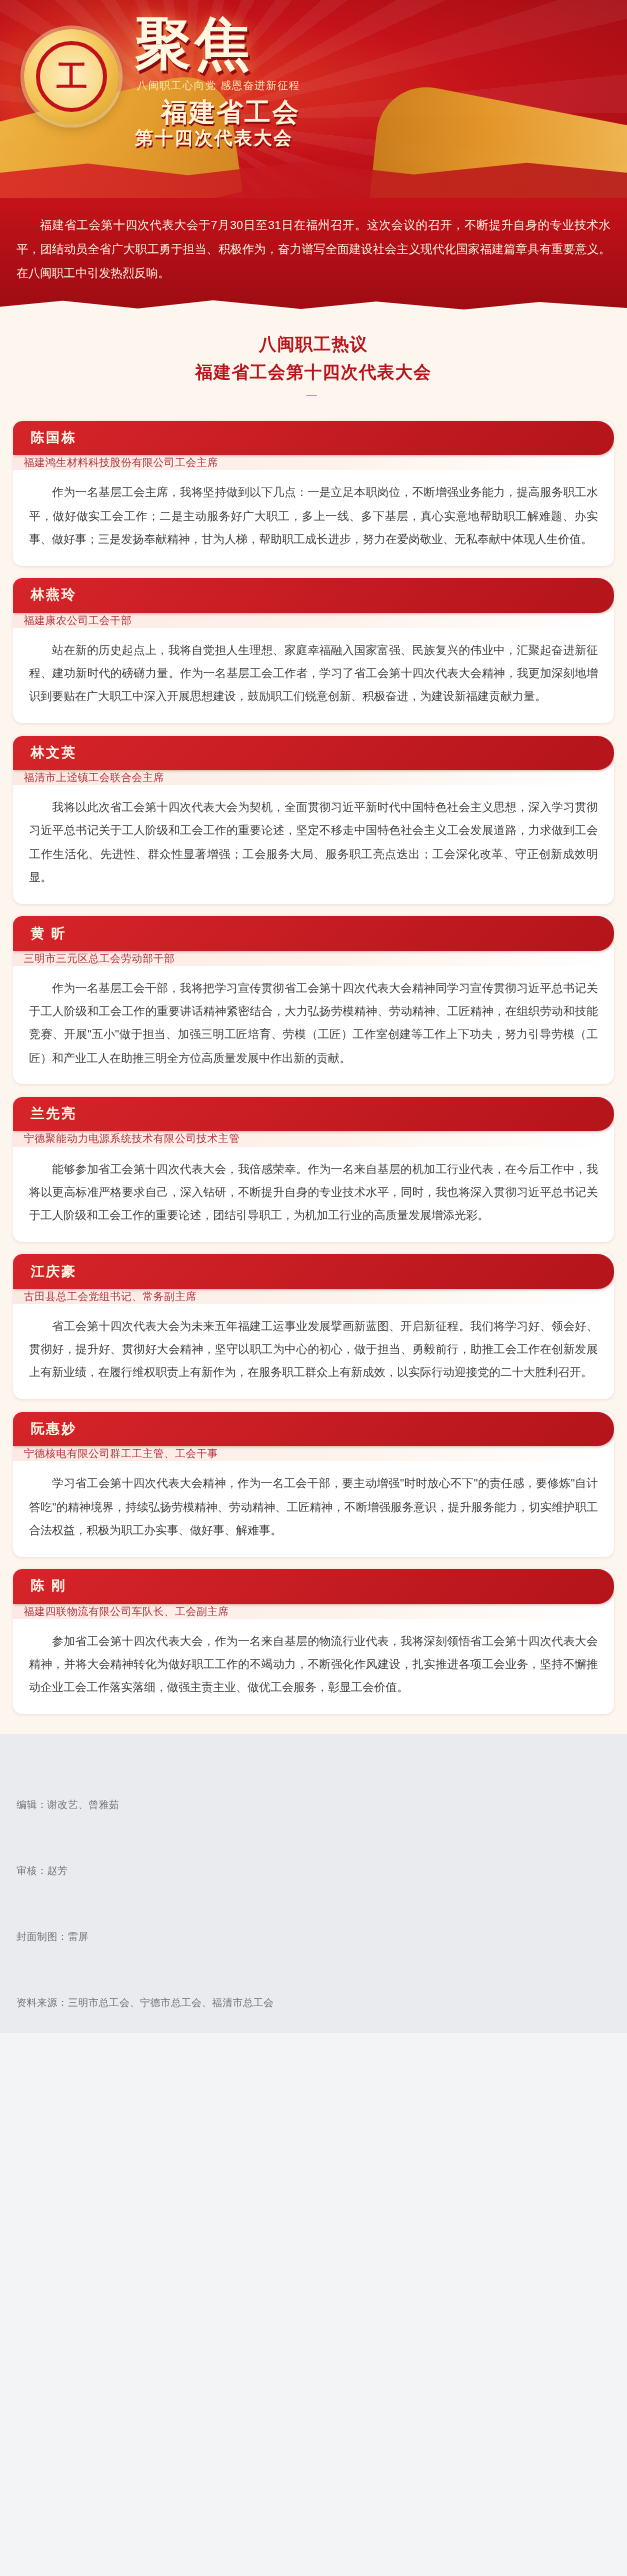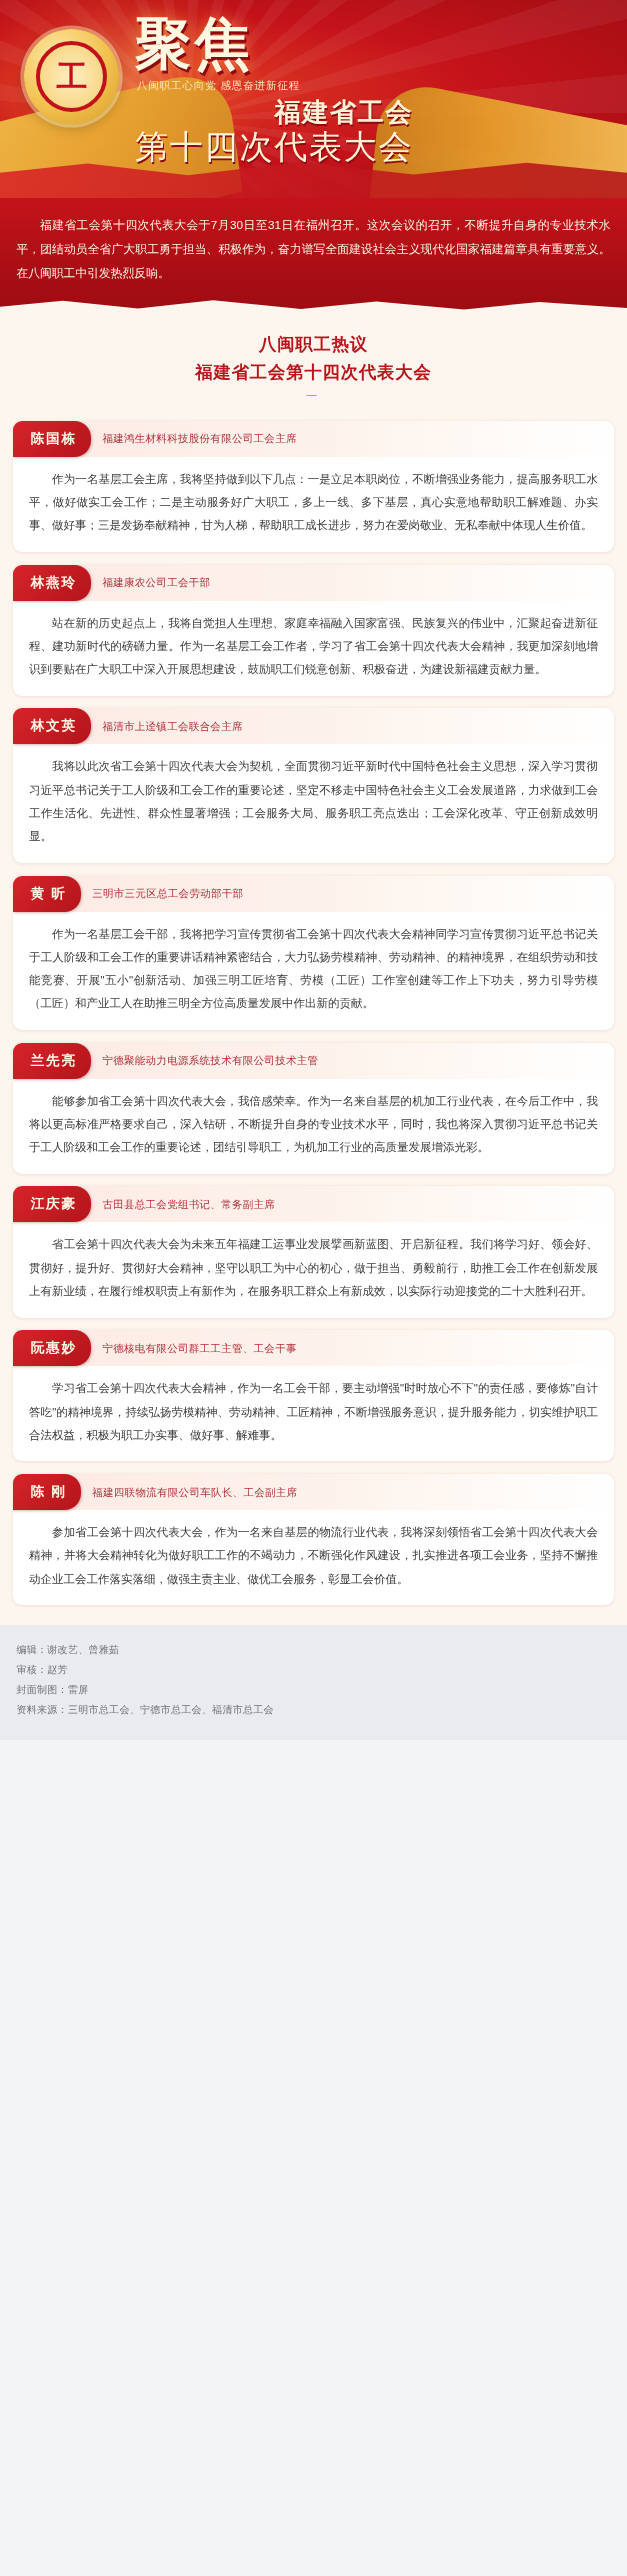--- a/index.html
+++ b/index.html
@@ -105,21 +105,21 @@
   .hero-line1 {
     font-family: "Liberation Serif", serif;
     font-size: 26px; font-weight: bold; line-height: 1.16;
     color: #fff3d6;
     text-shadow: 0.9px 1.8px 0 #8d0a10;
     letter-spacing: 1.8px;
     text-align: right;
   }
   .hero-line2 {
     font-family: "Liberation Serif", serif;
-    font-size: 33px; font-weight: normal; line-height: 1.16;
+    font-size: 18px; font-weight: bold; line-height: 1.16;
     color: #fff3d6;
     text-shadow: 0.9px 1.8px 0 #8d0a10;
     letter-spacing: 1.8px;
   }
 
   
   .intro-wrap {
     position: relative;
     background: linear-gradient(180deg, #c5121a 0%, #ab0e15 60%, #9c0c12 100%);
     padding: 16.4px 16.4px 31px 16.4px;
@@ -167,20 +167,21 @@
     padding: 0 0 14.5px 0;
     overflow: hidden;
   }
   .card-head {
     display: flex;
     align-items: stretch;
     background: linear-gradient(90deg, #fde9e4 0%, #fdf3ec 55%, #ffffff 100%);
     padding: 0;
     position: relative;
     min-height: 36px;
+    flex-direction: column;
   }
   .name-badge {
     background: linear-gradient(135deg, #d6242a 0%, #b4141b 100%);
     color: #fff8e6;
     font-family: "Liberation Serif", serif;
     font-size: 13.6px;
     font-weight: bold;
     letter-spacing: 1.8px;
     padding: 8.2px 14.5px 8.2px 18px;
     display: flex; align-items: center;
@@ -207,21 +208,21 @@
 
   
   .footer {
     margin-top: 20px;
     background: #e9ebee;
     padding: 14.5px 16.4px 20px 16.4px;
     font-size: 10px;
     color: #6d7278;
     line-height: 2.0;
   }
-  .footer div { letter-spacing: 0.3px; }
+  .footer div { letter-spacing: 0.3px; margin-top: 46px; }
 </style>
 </head>
 <body>
 
 <div class="page">
 
   <div class="hero">
     <div class="ray"></div>
     <div class="glow"></div>
     <div class="ribbon-left"></div>
@@ -272,21 +273,21 @@
       <div class="role">福清市上迳镇工会联合会主席</div>
     </div>
     <div class="card-body">我将以此次省工会第十四次代表大会为契机，全面贯彻习近平新时代中国特色社会主义思想，深入学习贯彻习近平总书记关于工人阶级和工会工作的重要论述，坚定不移走中国特色社会主义工会发展道路，力求做到工会工作生活化、先进性、群众性显著增强；工会服务大局、服务职工亮点迭出；工会深化改革、守正创新成效明显。</div>
   </div>
 
   <div class="card">
     <div class="card-head">
       <div class="name-badge">黄 昕</div>
       <div class="role">三明市三元区总工会劳动部干部</div>
     </div>
-    <div class="card-body">作为一名基层工会干部，我将把学习宣传贯彻省工会第十四次代表大会精神同学习宣传贯彻习近平总书记关于工人阶级和工会工作的重要讲话精神紧密结合，大力弘扬劳模精神、劳动精神、的精神境界，在组织劳动和技能竞赛、开展"五小"创新活动、加强三明工匠培育、劳模（工匠）工作室创建等工作上下功夫，努力引导劳模（工匠）和产业工人在助推三明全方位高质量发展中作出新的贡献。</div>
+    <div class="card-body">作为一名基层工会干部，我将把学习宣传贯彻省工会第十四次代表大会精神同学习宣传贯彻习近平总书记关于工人阶级和工会工作的重要讲话精神紧密结合，大力弘扬劳模精神、劳动精神、工匠精神，在组织劳动和技能竞赛、开展"五小"做于担当、加强三明工匠培育、劳模（工匠）工作室创建等工作上下功夫，努力引导劳模（工匠）和产业工人在助推三明全方位高质量发展中作出新的贡献。</div>
   </div>
 
 
   <div class="card">
     <div class="card-head">
       <div class="name-badge">兰先亮</div>
       <div class="role">宁德聚能动力电源系统技术有限公司技术主管</div>
     </div>
     <div class="card-body">能够参加省工会第十四次代表大会，我倍感荣幸。作为一名来自基层的机加工行业代表，在今后工作中，我将以更高标准严格要求自己，深入钻研，不断提升自身的专业技术水平，同时，我也将深入贯彻习近平总书记关于工人阶级和工会工作的重要论述，团结引导职工，为机加工行业的高质量发展增添光彩。</div>
   </div>

